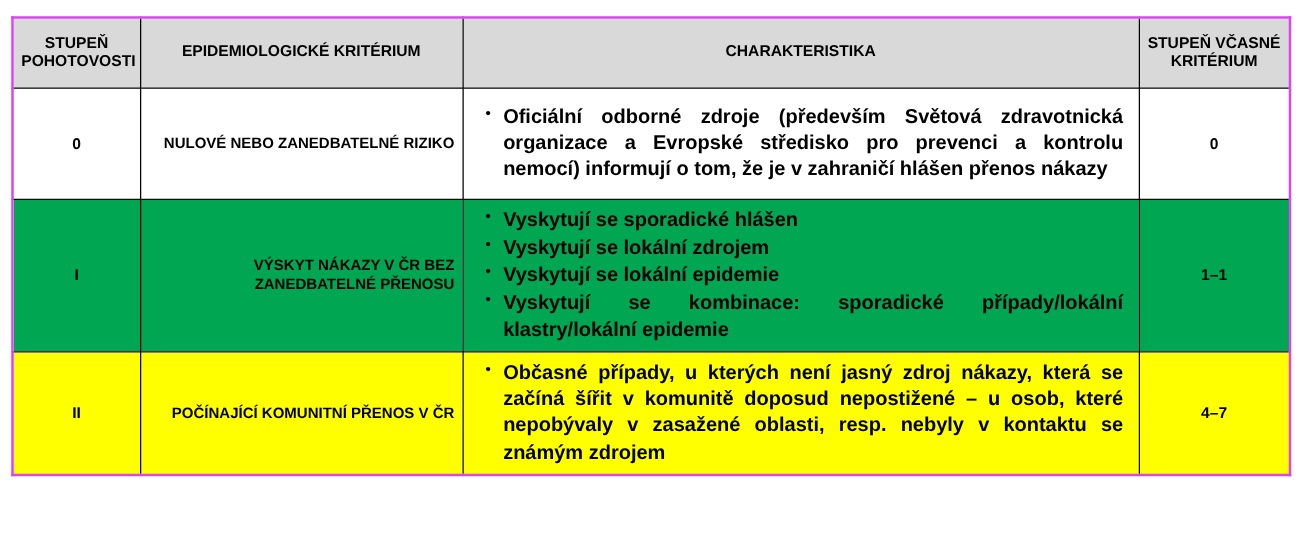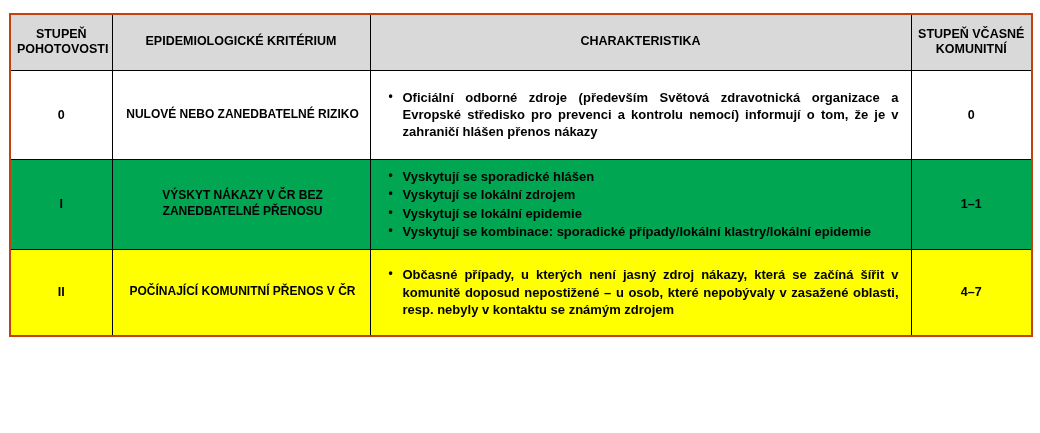--- a/index.html
+++ b/index.html
@@ -16,21 +16,21 @@
     overflow: hidden;
   }
   .page {
     padding: 13px 8px 8px 9px;
     box-sizing: border-box;
   }
   table.alert-table {
     border-collapse: collapse;
     table-layout: fixed;
     width: 1022px;
-    border: 2px solid #c2410c;
+    border: 2px solid #d946ef;
   }
   th, td {
     border: 1px solid #000000;
     vertical-align: middle;
     box-sizing: border-box;
     overflow: hidden;
   }
   th {
     background: #d9d9d9;
     font-size: 12.5px;
@@ -41,41 +41,41 @@
   }
   tr.data-row { height: 88px; }
   td.level-col {
     text-align: center;
     font-size: 12.5px;
     padding: 2px 4px;
   }
   td.criterion-col {
     font-size: 12px;
     line-height: 1.3;
-    text-align: center;
+    text-align: right;
     padding: 4px 6px 4px 9px;
   }
   td.char-col {
     padding: 5px 12px 5px 8px;
   }
   .bullet {
     display: flex;
     align-items: flex-start;
     margin: 1px 0;
   }
   .bullet .dot {
     width: 24px;
     flex: 0 0 24px;
     text-align: center;
     font-size: 12px;
     line-height: 1.33;
   }
   .bullet .btext {
     flex: 1;
-    font-size: 13px;
+    font-size: 16px;
     line-height: 1.33;
     text-align: justify;
   }
   .row-white  { background: #ffffff; }
   .row-green  { background: #00a651; }
   .row-yellow { background: #ffff00; }
   .row-red    { background: #ff0000; }
 </style>
 </head>
 <body>
@@ -86,21 +86,21 @@
       <col style="width:102px">
       <col style="width:258px">
       <col style="width:541px">
       <col style="width:121px">
     </colgroup>
     <thead>
       <tr>
         <th>STUPEŇ POHOTOVOSTI</th>
         <th>EPIDEMIOLOGICKÉ KRITÉRIUM</th>
         <th>CHARAKTERISTIKA</th>
-        <th>STUPEŇ VČASNÉ KOMUNITNÍ</th>
+        <th>STUPEŇ VČASNÉ KRITÉRIUM</th>
       </tr>
     </thead>
     <tbody>
 
       <tr class="data-row row-white" style="height:89px">
         <td class="level-col">0</td>
         <td class="criterion-col">NULOVÉ NEBO ZANEDBATELNÉ RIZIKO</td>
         <td class="char-col">
           <div class="bullet">
             <span class="dot">•</span>

